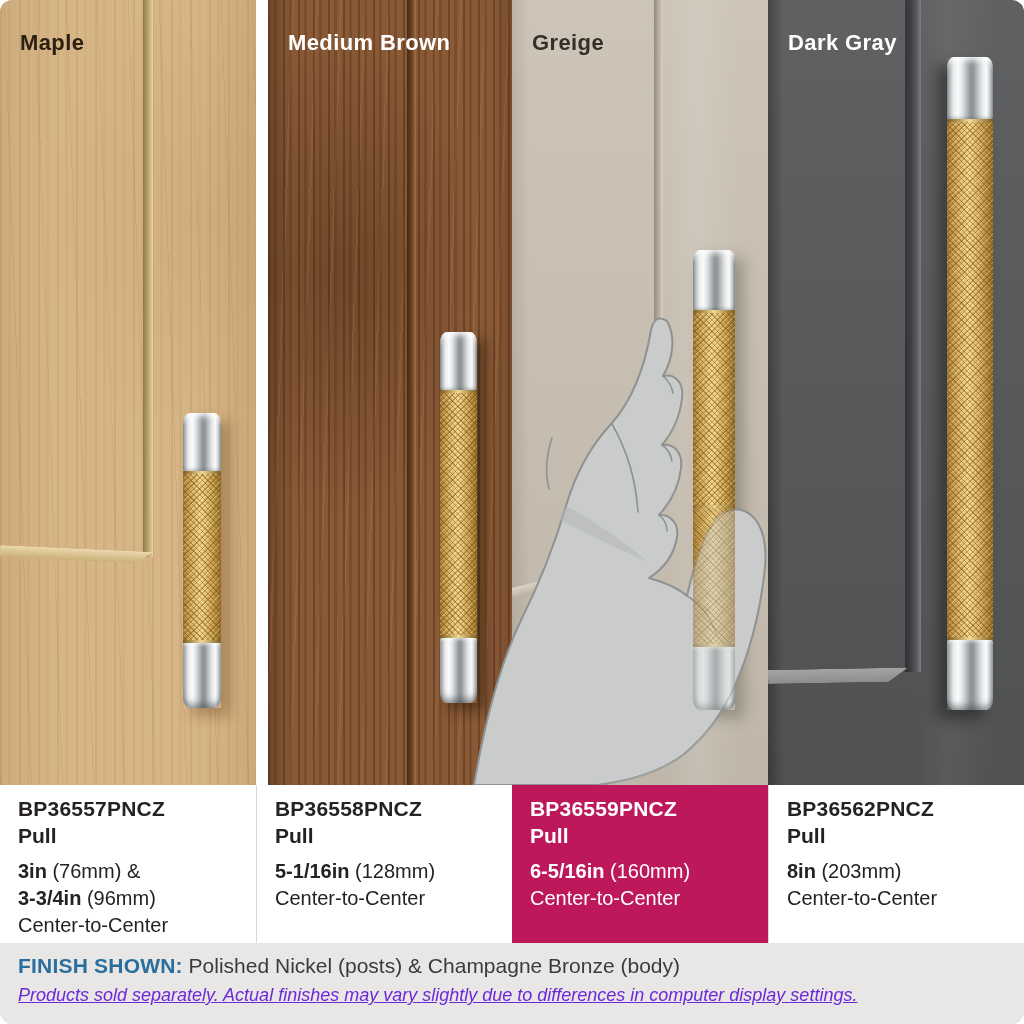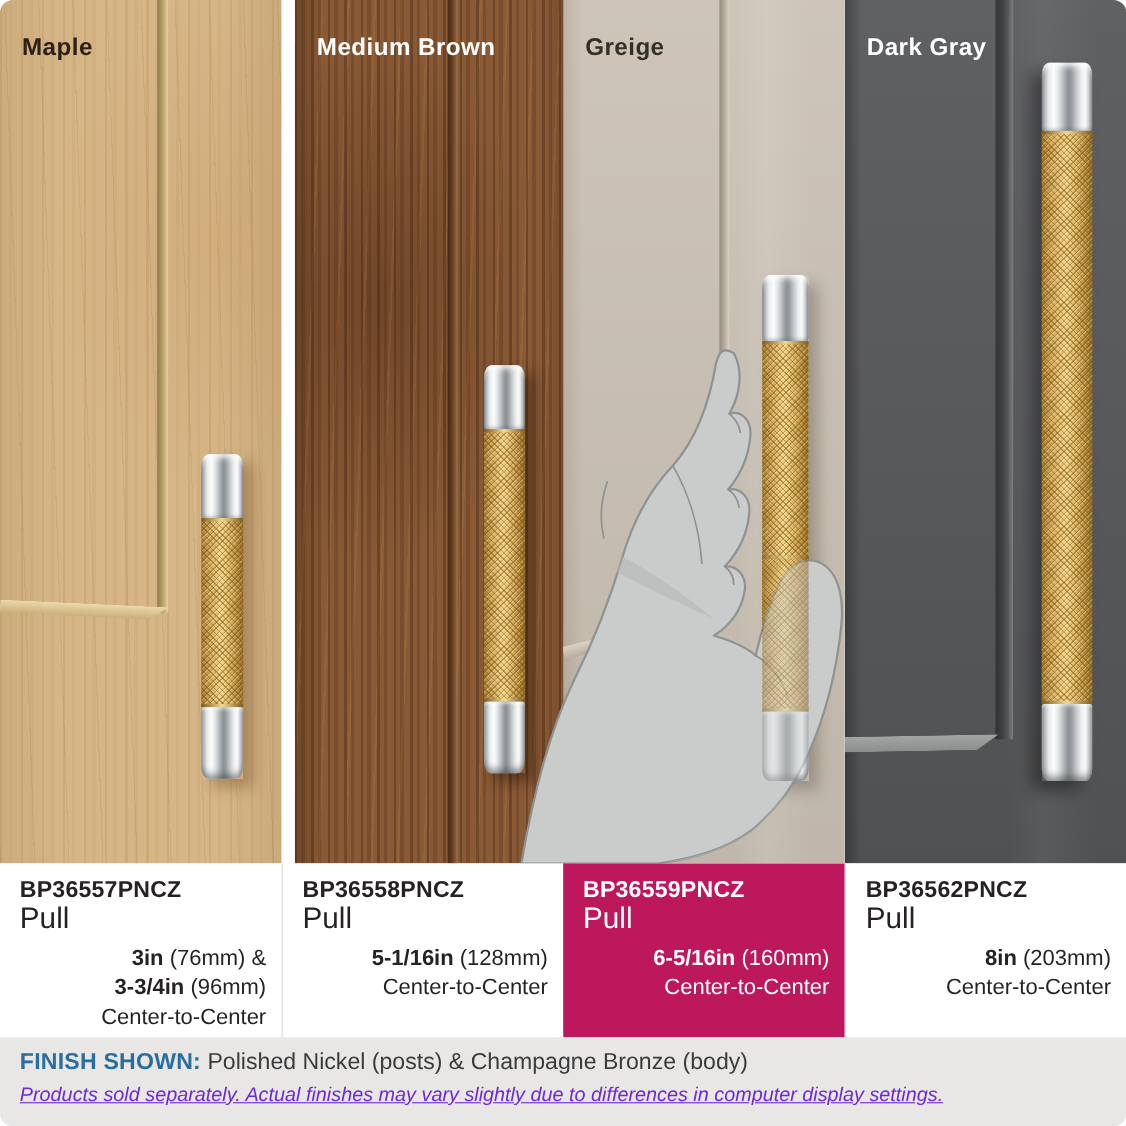--- a/index.html
+++ b/index.html
@@ -87,22 +87,22 @@
   .hand-shade{fill:#b3b7b6;opacity:.55;stroke:none;}
   
   .info-row{position:absolute;left:0;top:785px;width:1024px;height:158px;display:flex;z-index:10;}
   .info-card{
     width:256px;height:158px;background:#ffffff;color:#262223;
     box-sizing:border-box;padding:10px 14px 0 18px;
   }
   .info-card.bordered{border-left:1px solid #d8d8d8;}
   .info-card.highlight{background:#be185d;color:#ffffff;border-left:none;}
   .sku{font-size:21px;font-weight:700;line-height:27px;letter-spacing:.2px;}
-  .ptype{font-size:27px;font-weight:400;line-height:27px;}
-  .sizes{margin-top:9px;font-size:20px;line-height:27px;text-align:right;}
+  .ptype{font-size:21px;font-weight:700;line-height:27px;}
+  .sizes{margin-top:9px;font-size:20px;line-height:27px;}
   .sizes b{font-weight:700;}
   
   .footer{
     position:absolute;left:0;top:943px;width:1024px;height:81px;
     background:#e8e7e5;box-sizing:border-box;padding:11px 0 0 18px;z-index:10;
   }
   .finish-line{font-size:21px;color:#3b3b3c;}
   .finish-line .blue{color:#2a6e9e;font-weight:700;letter-spacing:.2px;}
   .disclaimer{margin-top:7px;font-size:18px;font-style:italic;color:#6d28d9;text-decoration:underline;}
 </style>

